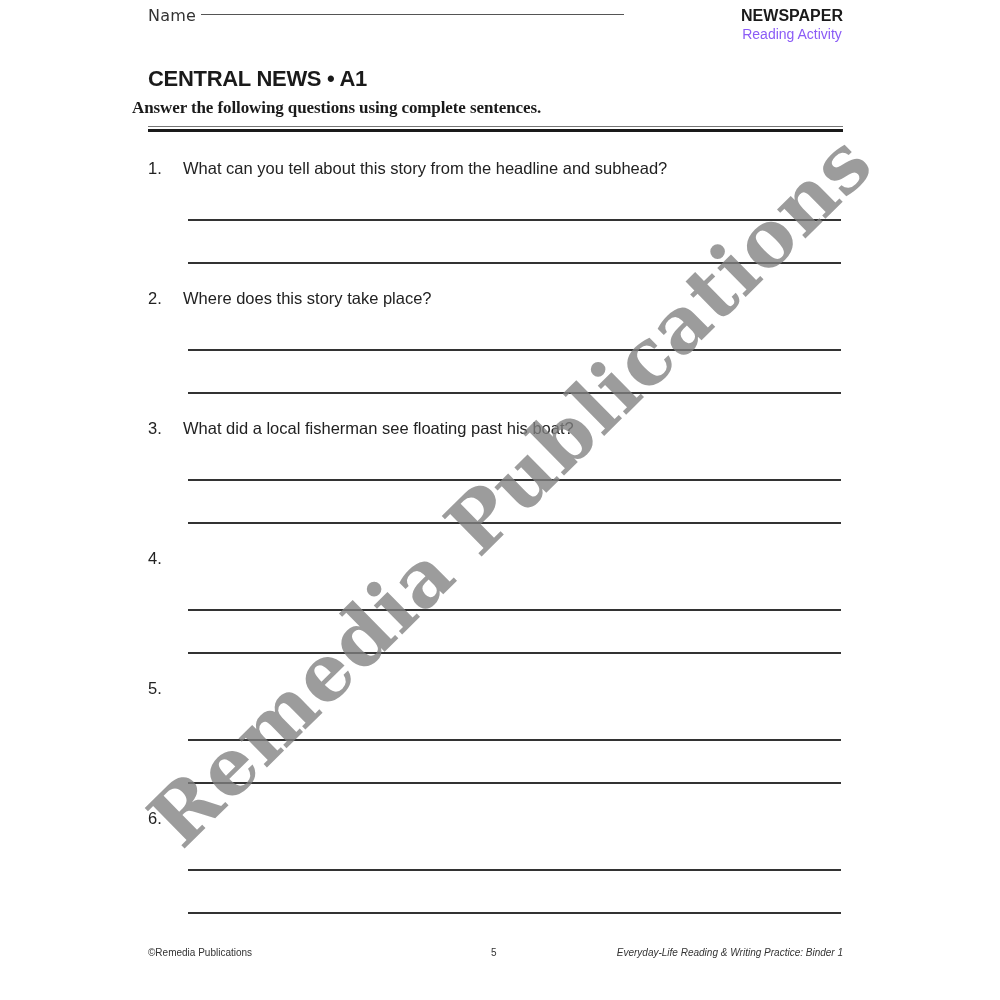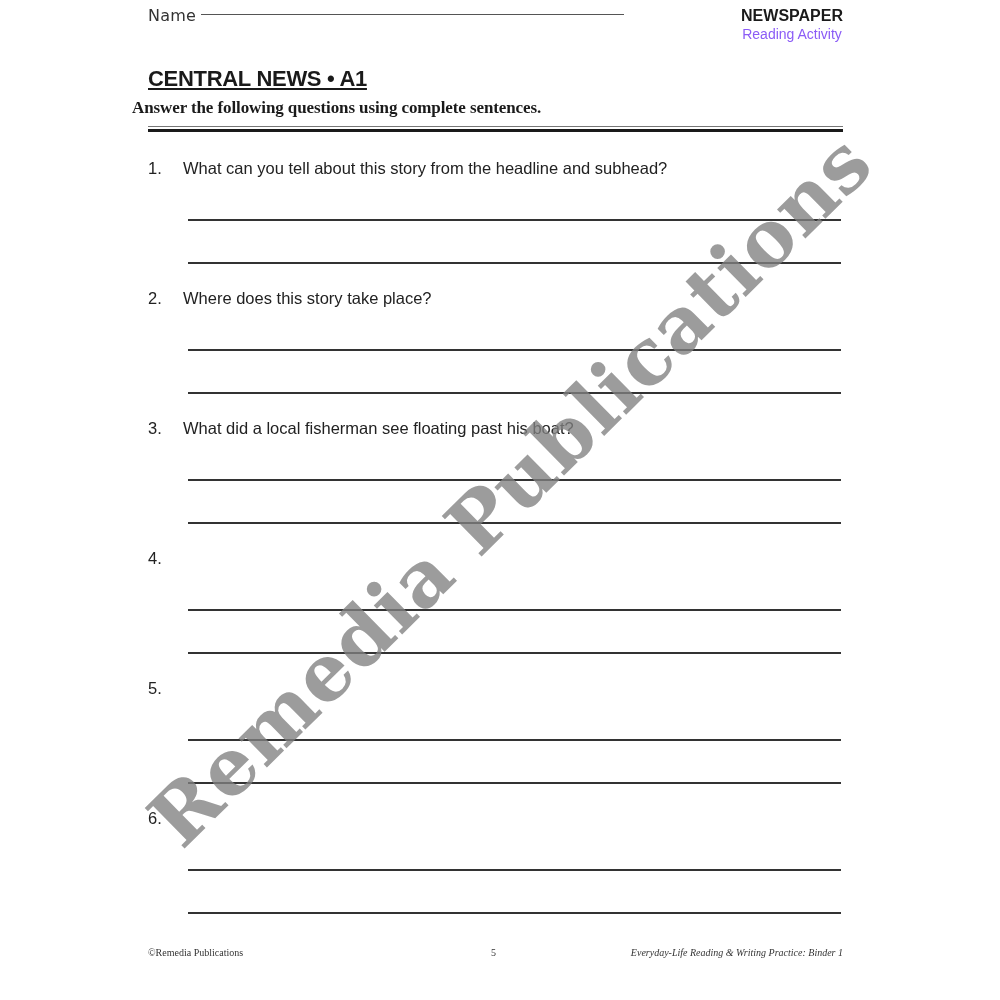--- a/index.html
+++ b/index.html
@@ -29,21 +29,20 @@
     position: absolute; right: 157px; top: 6px;
     text-align: center;
   }
   .corner .t1 { font-size: 16px; font-weight: bold; color: #1a1a1a; line-height: 20px; }
   .corner .t2 { font-size: 14px; color: #8b5cf6; line-height: 17px; }
 
   .title {
     position: absolute; left: 148px; top: 66px;
     font-size: 22px; font-weight: bold; color: #1a1a1a;
     letter-spacing: -0.3px;
-    text-decoration: underline;
   }
   .subtitle {
     position: absolute; left: 132px; top: 98px;
     font-size: 17px; font-weight: bold; color: #1a1a1a;
     letter-spacing: -0.1px;
     font-family: Liberation Serif, serif;
   }
   .rule-thin {
     position: absolute; left: 148px; top: 126px;
     width: 695px; height: 1px; background: #777;
@@ -73,21 +72,21 @@
     font-weight: bold;
     font-size: 78px;
     color: rgba(128,128,128,0.78);
     white-space: nowrap;
     letter-spacing: 1px;
     pointer-events: none;
   }
 
   .footer {
     position: absolute; top: 947px; font-size: 10px; color: #333;
-    font-family: Liberation Serif, serif;
+    font-family: Liberation Sans, sans-serif;
   }
   .footer.left { left: 148px; }
   .footer.center { left: 491px; }
   .footer.right { right: 157px; font-style: italic; }
 </style>
 </head>
 <body>
 
 <div class="name-row">
   <span class="name-label">Name</span>

